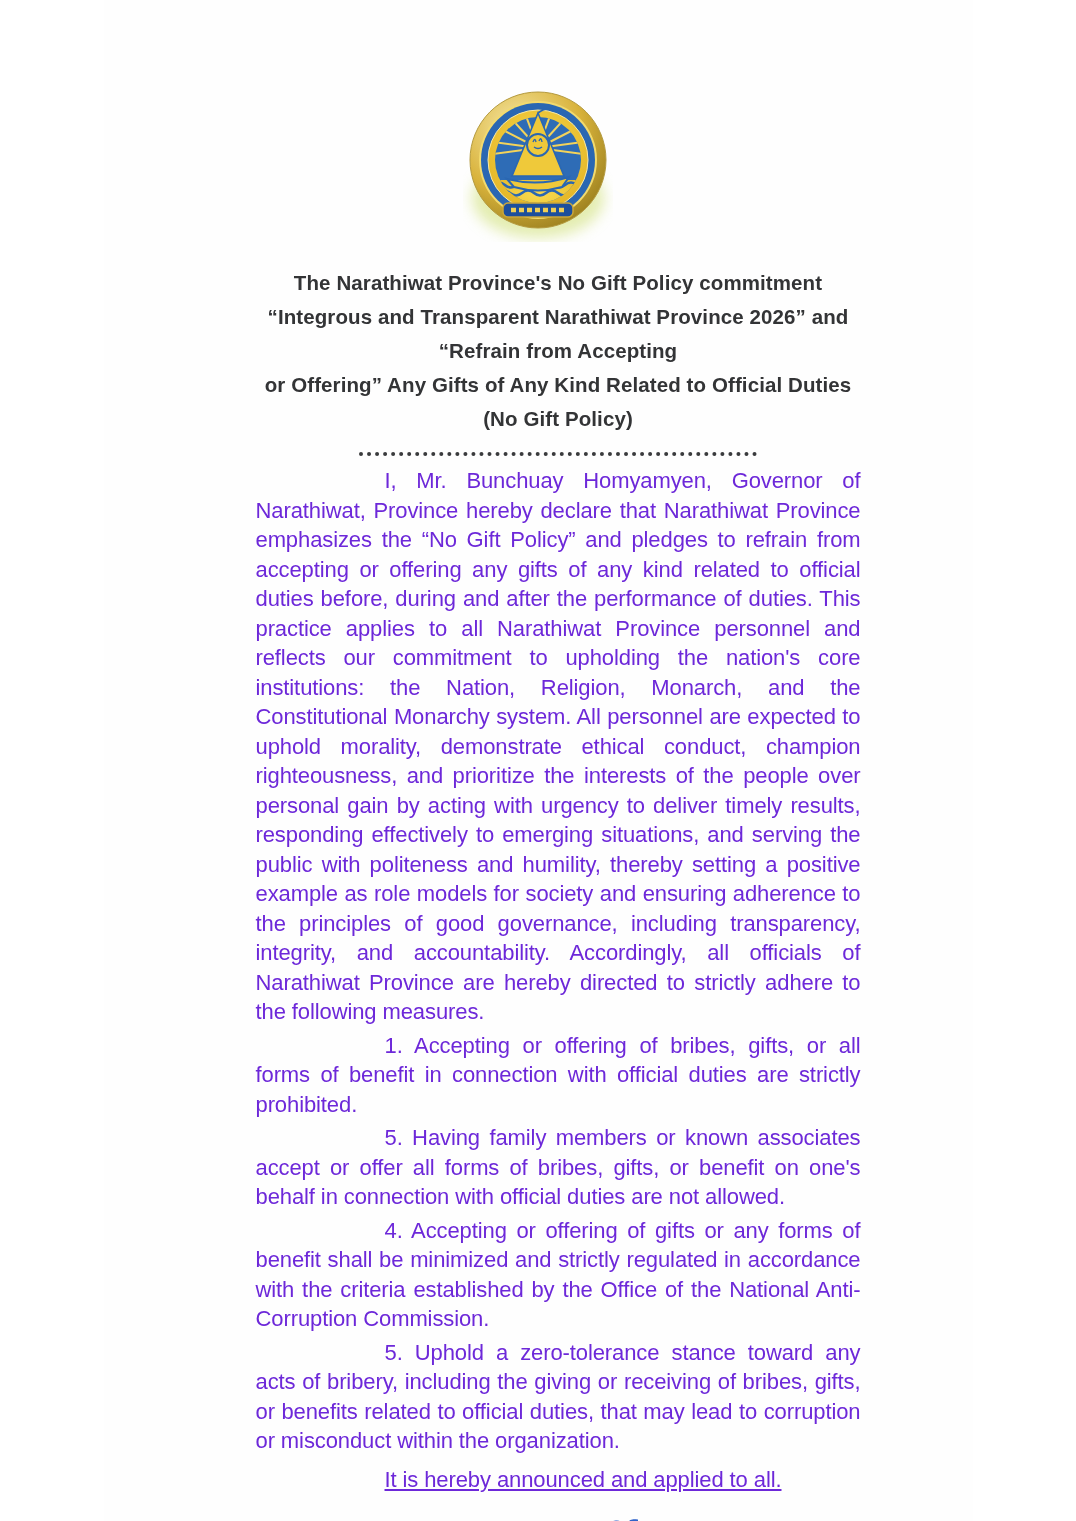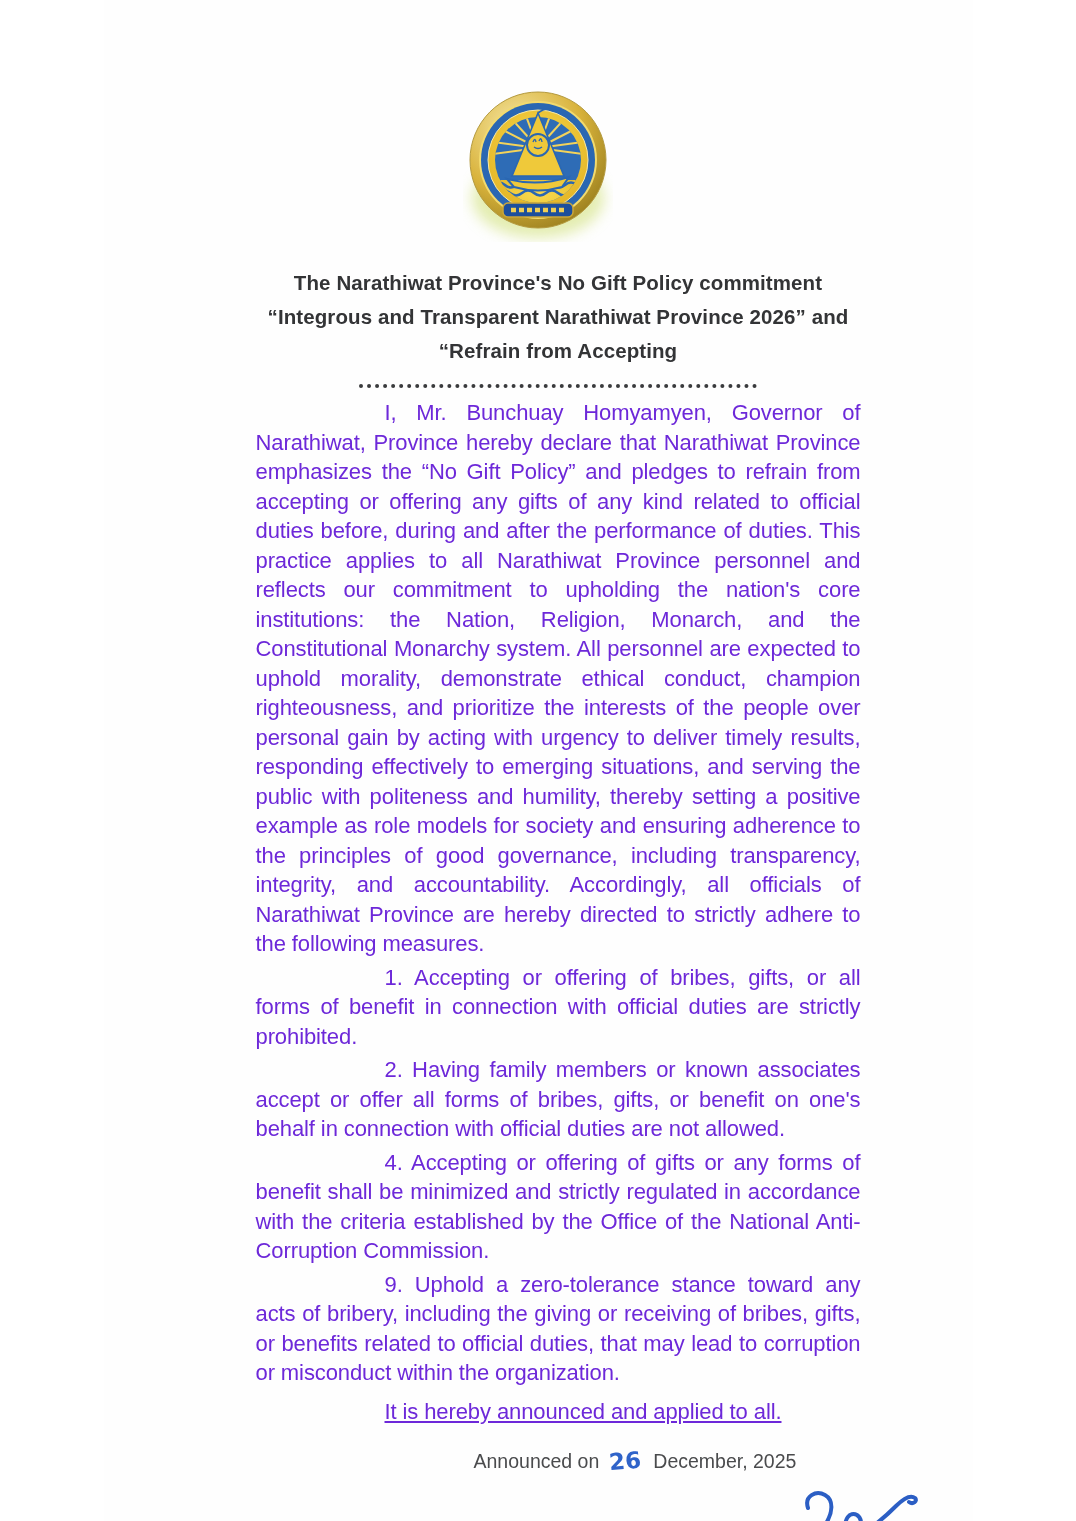--- a/index.html
+++ b/index.html
@@ -142,29 +142,30 @@
         <line x1="48" y1="126" x2="102" y2="126" stroke="#f0cf55" stroke-width="4.5" stroke-dasharray="5 3"></line>
       </g>
     </svg>
   </div>
 
   <div class="content">
 
     <div class="title">
       <div>The Narathiwat Province's No Gift Policy commitment</div>
       <div>“Integrous and Transparent Narathiwat Province 2026” and “Refrain from Accepting</div>
+      <div>or Offering” Any Gifts of Any Kind Related to Official Duties (No Gift Policy)</div>
     </div>
 
     <div class="dots"></div>
 
     <p class="para indent">I, Mr. Bunchuay Homyamyen, Governor of Narathiwat, Province hereby declare that Narathiwat Province emphasizes the “No Gift Policy” and pledges to refrain from accepting or offering any gifts of any kind related to official duties before, during and after the performance of duties. This practice applies to all Narathiwat Province personnel and reflects our commitment to upholding the nation's core institutions: the Nation, Religion, Monarch, and the Constitutional Monarchy system. All personnel are expected to uphold morality, demonstrate ethical conduct, champion righteousness, and prioritize the interests of the people over personal gain by acting with urgency to deliver timely results, responding effectively to emerging situations, and serving the public with politeness and humility, thereby setting a positive example as role models for society and ensuring adherence to the principles of good governance, including transparency, integrity, and accountability. Accordingly, all officials of Narathiwat Province are hereby directed to strictly adhere to the following measures.</p>
     <p class="para indent">1. Accepting or offering of bribes, gifts, or all forms of benefit in connection with official duties are strictly prohibited.</p>
-    <p class="para indent">2. Having family members or known associates accept or offer all forms of bribes, gifts, or benefit on one's behalf in connection with official duties are not allowed.</p>
+    <p class="para indent">5. Having family members or known associates accept or offer all forms of bribes, gifts, or benefit on one's behalf in connection with official duties are not allowed.</p>
     <p class="para indent">4. Accepting or offering of gifts or any forms of benefit shall be minimized and strictly regulated in accordance with the criteria established by the Office of the National Anti-Corruption Commission.</p>
-    <p class="para indent">9. Uphold a zero-tolerance stance toward any acts of bribery, including the giving or receiving of bribes, gifts, or benefits related to official duties, that may lead to corruption or misconduct within the organization.</p>
+    <p class="para indent">5. Uphold a zero-tolerance stance toward any acts of bribery, including the giving or receiving of bribes, gifts, or benefits related to official duties, that may lead to corruption or misconduct within the organization.</p>
 
     <p class="para indent closing">It is hereby announced and applied to all.</p>
 
     <div class="announce">
       <span>Announced on</span><span class="day">26</span><span>December, 2025</span>
     </div>
 
     <div class="sigblock">
       <svg class="sig" width="140" height="64" viewBox="0 0 140 64">
         <g fill="none" stroke="#2b5ec4" stroke-width="4" stroke-linecap="round" stroke-linejoin="round">

